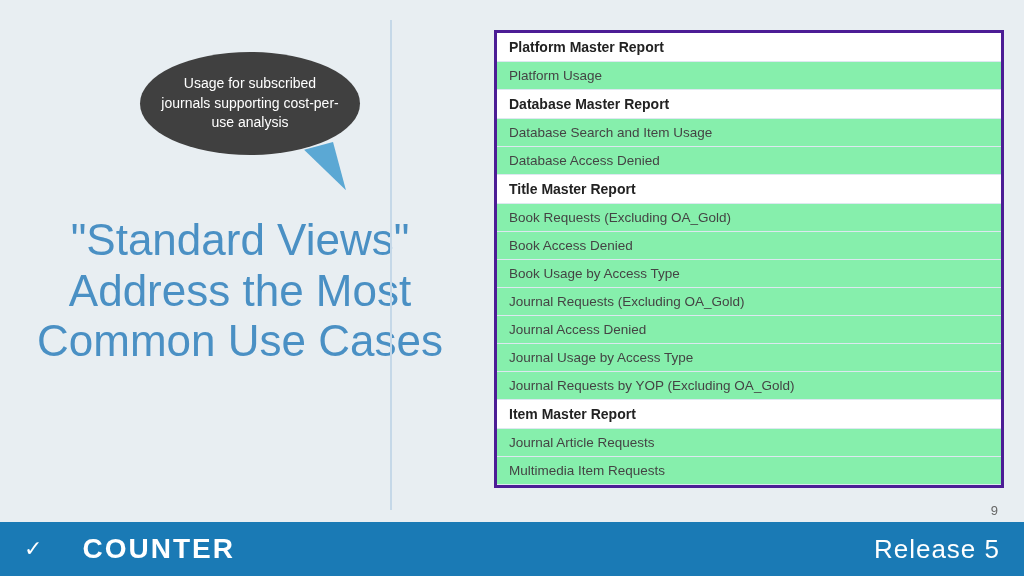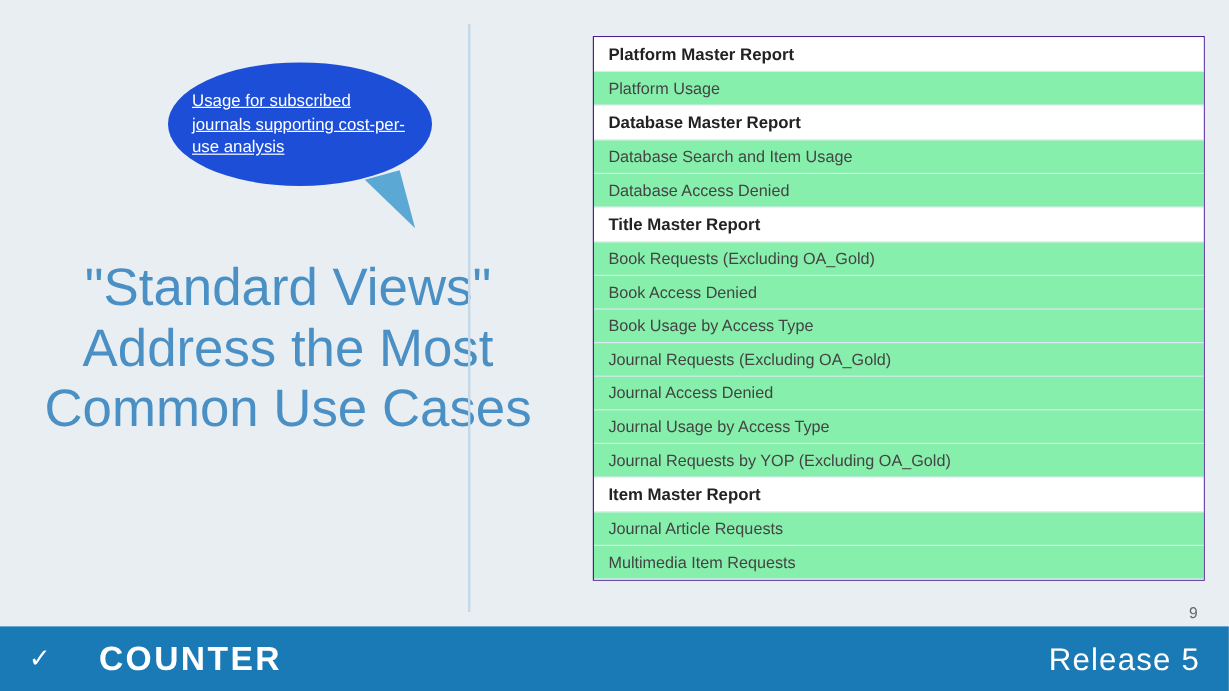--- a/index.html
+++ b/index.html
@@ -83,29 +83,28 @@
       padding: 0 30px 0 20px;
       margin-top: 60px;
     }
 
     
     .speech-bubble {
       position: absolute;
       top: 52px;
       left: 140px;
       width: 220px;
-      background: #1d4ed8;
+      background: #404040;
       border-radius: 50%;
       padding: 22px 20px;
-      text-align: left;
+      text-align: center;
       color: white;
       font-size: 14px;
       line-height: 1.4;
       z-index: 10;
-      text-decoration: underline;
     }
 
     .speech-bubble::after {
       content: '';
       position: absolute;
       bottom: -40px;
       right: 20px;
       width: 0;
       height: 0;
       border-left: 30px solid transparent;
@@ -124,21 +123,21 @@
       background: #c5d8e8;
     }
 
     
     .right-panel {
       position: absolute;
       right: 20px;
       top: 30px;
       width: 510px;
       background: white;
-      border: 1px solid #4c1d95;
+      border: 3px solid #4c1d95;
     }
 
     .table-row {
       display: flex;
       align-items: center;
       padding: 6px 12px;
       border-bottom: 1px solid #dde8f0;
       font-size: 13.5px;
     }
 

